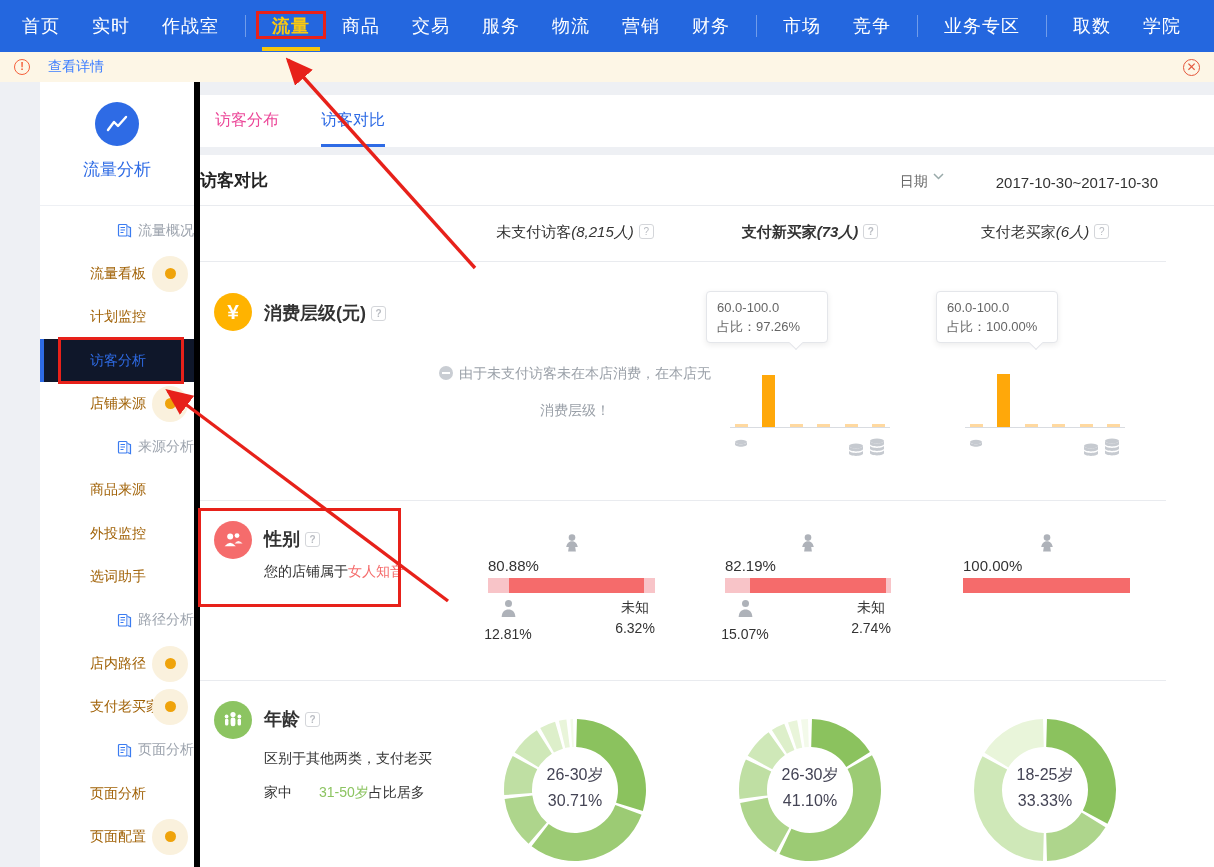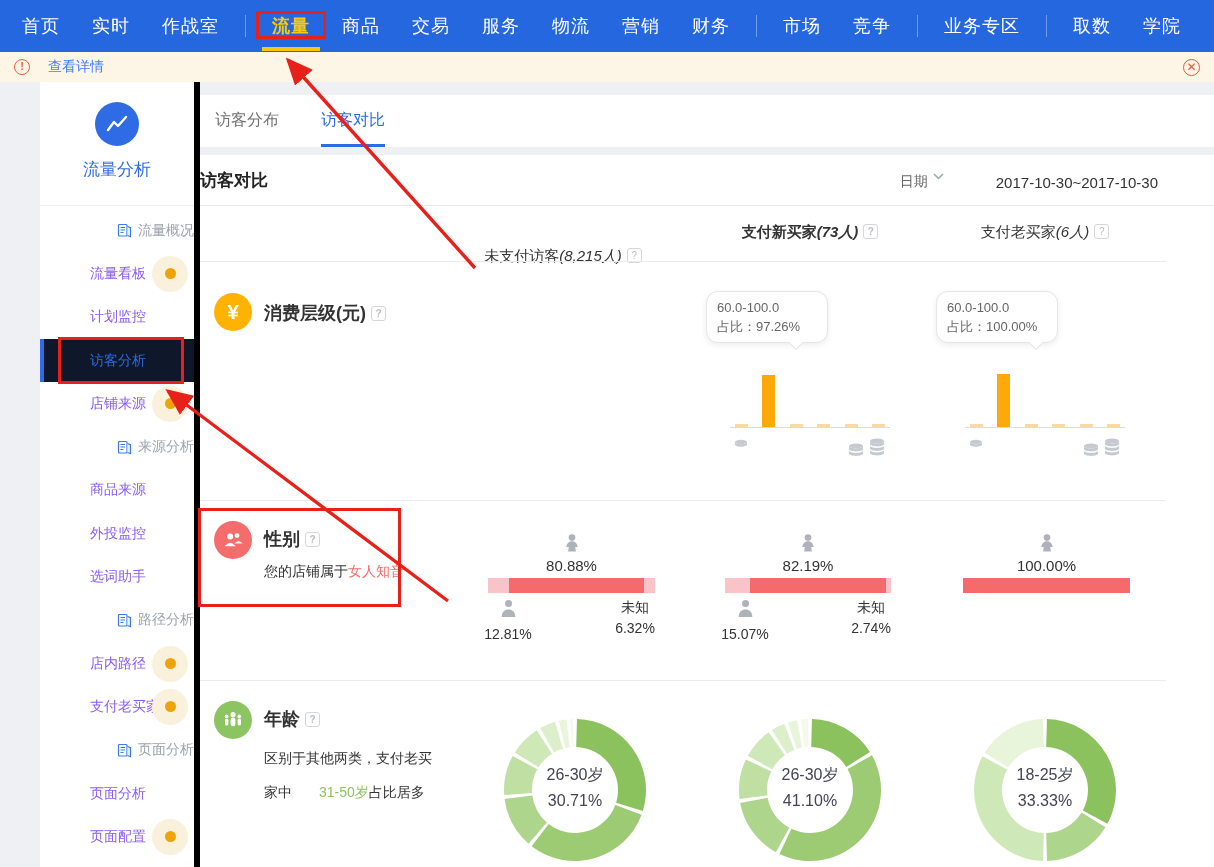--- a/index.html
+++ b/index.html
@@ -31,33 +31,33 @@
   .sidebar { position:absolute; left:0; top:82px; width:160px; height:785px; background:#fff;
              border-right:6px solid #000000; z-index:4;margin-left:40px; }
   .side-head { padding-top:20px; text-align:center; border-bottom:1px solid #eef0f4; padding-bottom:24px; }
   .side-head .bubble { width:44px; height:44px; border-radius:50%; background:#2e6be5; margin:0 auto 12px;
                        display:flex; align-items:center; justify-content:center; }
   .side-title { color:#2e6be5; font-size:17px; }
   .menu { padding-top:3px; }
   .mrow { position:relative; height:43.3px; display:flex; align-items:center; cursor:pointer; }
   .mrow .gicon { margin-left:31px; margin-right:6px; display:flex; }
   .mrow.group { color:#9ca3ad; font-size:14px; cursor:default;justify-content:flex-end; }
-  .mrow.item  { color:#8b5cf6; font-size:14px; padding-left:50px; }
+  .mrow.item  { color:#a16207; font-size:14px; padding-left:50px; }
   .mrow.item.active { background:#0f172a; color:#2e6be5; }
   .mrow.item.active::before { content:""; position:absolute; left:0; top:0; bottom:0; width:4px; background:#2e6be5; }
   .halo { position:absolute; right:6px; top:50%; width:36px; height:36px; margin-top:-18px; border-radius:50%;
           background:#faf1dd; display:flex; align-items:center; justify-content:center; }
   .halo::after { content:""; width:11px; height:11px; border-radius:50%; background:#efa30b; }
   .anno-box-side { position:absolute; left:18px; right:10px; top:-2px; bottom:-2px;
                    border:3px solid #e7211a; z-index:60; pointer-events:none; }
 
   
   .tabcard { position:absolute; left:180px; top:95px; width:1034px; height:52px; background:#fff;
              display:flex; align-items:flex-end; padding-left:35px; z-index:3; }
-  .tab { position:relative; font-size:16px; color:#737373; height:52px; line-height:50px; margin-right:42px; cursor:pointer; }
+  .tab { position:relative; font-size:16px; color:#ec4899; height:52px; line-height:50px; margin-right:42px; cursor:pointer; }
   .tab.active { color:#2e6be5; }
   .tab.active::after { content:""; position:absolute; left:0; right:0; bottom:0; height:3px; background:#2e6be5; }
 
   
   .card { position:absolute; left:180px; top:155px; width:1034px; height:712px; background:#fff; z-index:2; }
   .card-title { position:absolute; left:20px; top:14px; font-size:17px; font-weight:bold; color:#222; }
   .datewrap { position:absolute; right:56px; top:18px; display:flex; align-items:center; }
   .date-label { font-size:14px; color:#666; cursor:pointer; display:flex; align-items:flex-start; }
   .date-label svg { margin-left:5px; }
   .date-range { font-size:15px; color:#333; margin-left:52px; }
@@ -77,30 +77,30 @@
   
   .note { position:absolute; left:250px; width:290px; text-align:center; color:#9aa0a8; font-size:14px; }
   .note .minus { display:inline-block; width:14px; height:14px; border-radius:50%; background:#c9cdd3;
                  position:relative; vertical-align:-2px; margin-right:6px; }
   .note .minus::after { content:""; position:absolute; left:3px; right:3px; top:6px; height:2px; background:#fff; }
   .cchart { position:absolute; top:160px; width:160px; height:113px; border-bottom:1px solid #d9dce1; }
   .cbars { position:absolute; left:0; right:0; bottom:0; height:100%; display:flex;
            align-items:flex-end; justify-content:space-between; padding:0 5px; }
   .cbar { width:13px; }
   .tooltip { position:absolute; bottom:84px; width:122px; background:#fff; border:1px solid #e4e6ea;
-             border-radius:12px; box-shadow:0 2px 6px rgba(0,0,0,.08); padding:6px 10px; font-size:13px;
+             border-radius:4px; box-shadow:0 2px 6px rgba(0,0,0,.08); padding:6px 10px; font-size:13px;
              color:#666; line-height:19px; white-space:nowrap; }
   .tooltip .caret { position:absolute; bottom:-6px; width:10px; height:10px; background:#fff;
                     border-right:1px solid #e4e6ea; border-bottom:1px solid #e4e6ea; transform:rotate(45deg); }
   .coins { position:absolute; top:118px; left:0; right:0; display:flex; justify-content:space-between; padding:0 2px; }
 
   
   .gcell { position:absolute; top:378px; height:140px; }
   .gfemale { position:absolute; top:0; left:50%; transform:translateX(-50%); }
-  .gpct { position:absolute; top:24px; left:0; right:0; text-align:center; font-size:15px; color:#333; }
+  .gpct { position:absolute; top:24px; left:0; right:0; text-align:left; font-size:15px; color:#333; }
   .gbar { position:absolute; top:45px; left:0; right:0; height:15px; display:flex; }
   .gmale { position:absolute; top:66px; left:-15px; width:70px; text-align:center; }
   .gunknown { position:absolute; top:66px; right:-15px; width:70px; text-align:center; font-size:14px; color:#333; }
   .gsmall { font-size:14px; color:#333; margin-top:3px; }
 
   
   .donutcell { position:absolute; top:555px; width:160px; height:160px; }
   .donut-center { position:absolute; left:25px; right:25px; top:52px; text-align:center;
                   font-size:16px; color:#445; line-height:26px; }
 
@@ -251,29 +251,33 @@
     <span class="date-label">
       <span>日期</span>
       <svg width="11" height="7" viewBox="0 0 11 7">
           <path d="M1 1 L5.5 5.5 L10 1" fill="none" stroke="#9aa" stroke-width="1.5"></path>
         </svg>
     </span>
     <span class="date-range">2017-10-30~2017-10-30</span>
   </div>
   <div class="hr" style="top:50px;left:0;right:0;"></div>
   <div id="colheads">
-      <div class="colhead" style="left: 268px; margin-top: 24px;"><span>未支付访客</span><span class="cnt">(8,215人)</span><span class="help">?</span></div>
+      <div class="colhead" style="left: 280px;"><span>未支付访客</span><span class="cnt">(8,215人)</span><span class="help">?</span></div>
       <div class="colhead" style="left: 515px; font-weight: bold;"><span>支付新买家</span><span class="cnt">(73人)</span><span class="help">?</span></div>
       <div class="colhead" style="left: 750px;"><span>支付老买家</span><span class="cnt">(6人)</span><span class="help">?</span></div>
     </div>
   <div class="hr" style="top:106px;left:20px;right:48px;"></div>
 
   <div class="sec-icon" style="top:138px;background:#ffb300;font-size:21px;font-weight:bold;">¥</div>
   <div class="sec-title" style="top:146px;">
     <span>消费层级(元)</span><span class="help">?</span>
+  </div>
+  <div class="note" style="top:210px;">
+    <div><span class="minus"></span><span>由于未支付访客未在本店消费，在本店无</span></div>
+    <div style="margin-top:19px;">消费层级！</div>
   </div>
   <div class="cchart" style="left:550px;" id="cchart0">
       <div class="tooltip" style="left: -24px;">
         <div>60.0-100.0</div>
         <div>占比：97.26%</div>
         <span class="caret" style="left: 84px;"></span>
       </div>
       <div class="cbars">
         <div class="cbar" style="height: 3px; background: rgb(255, 217, 160);"></div>
         <div class="cbar" style="height: 51.5478px; background: rgb(255, 168, 10);"></div>

